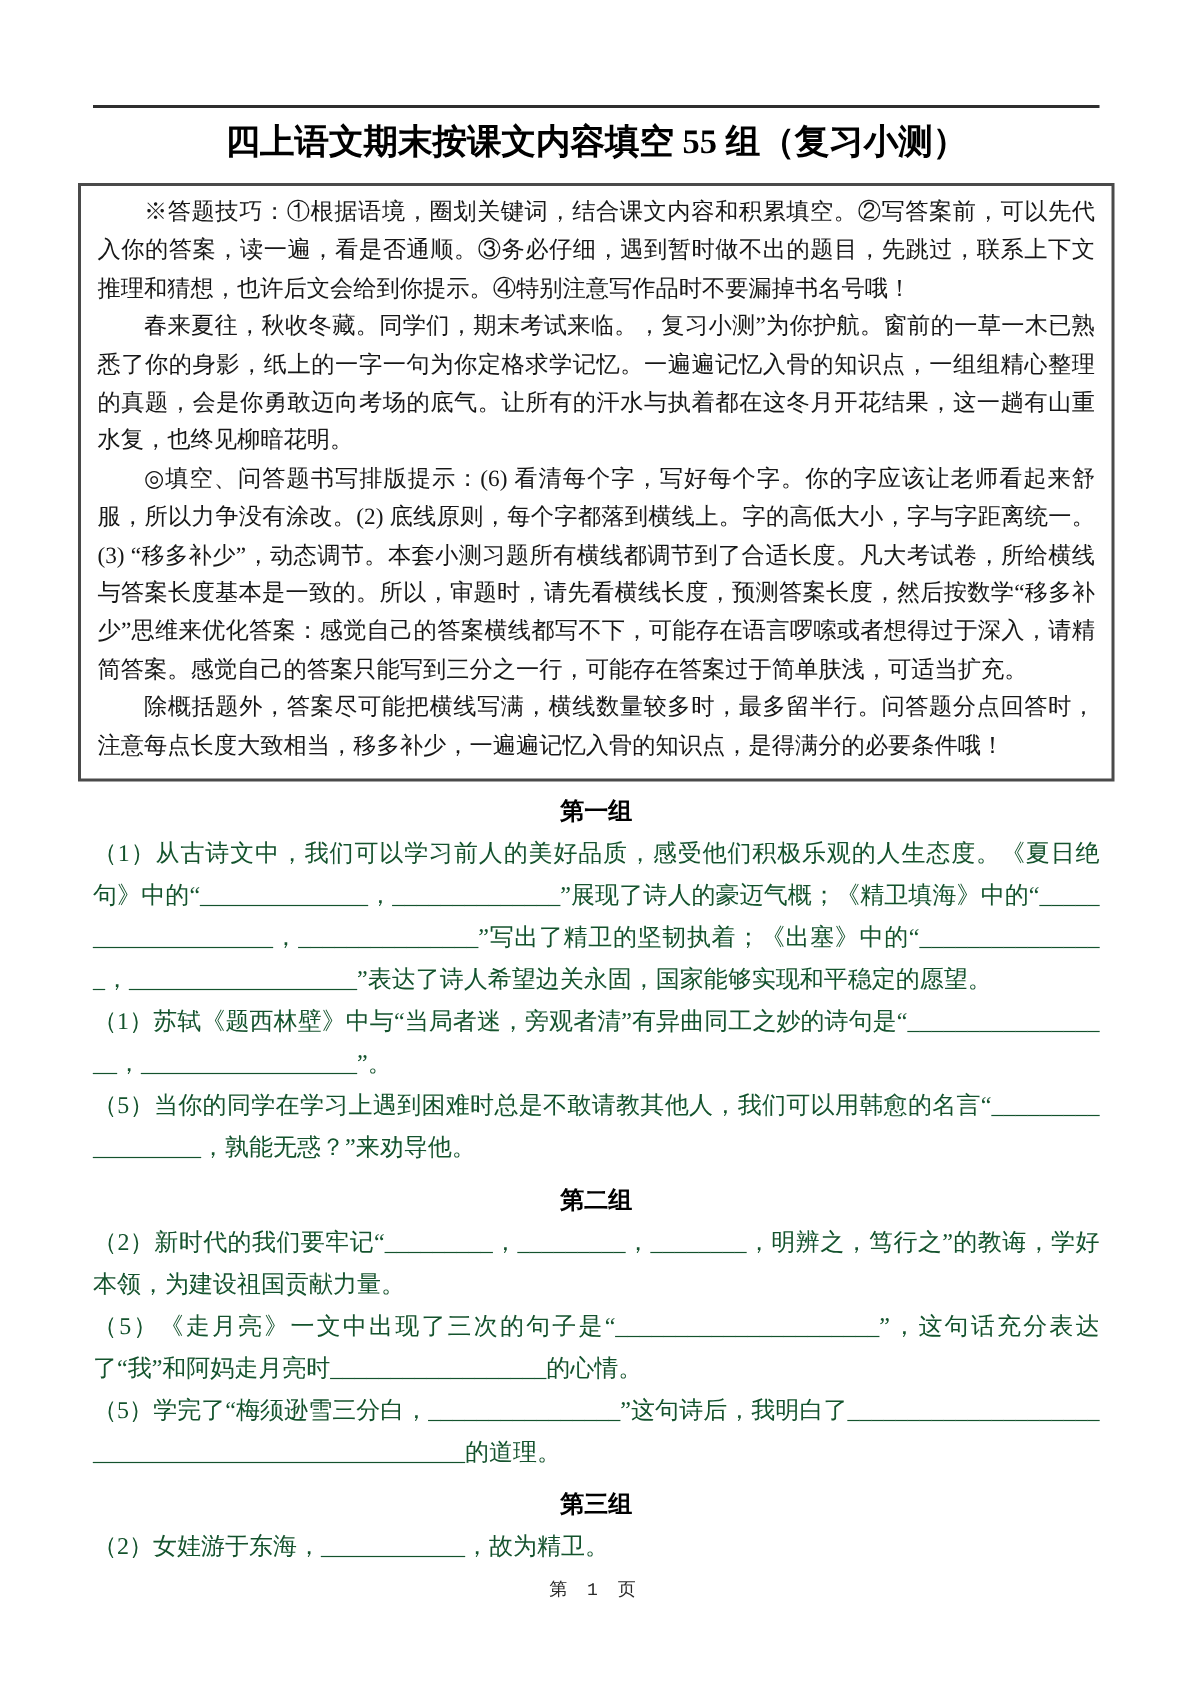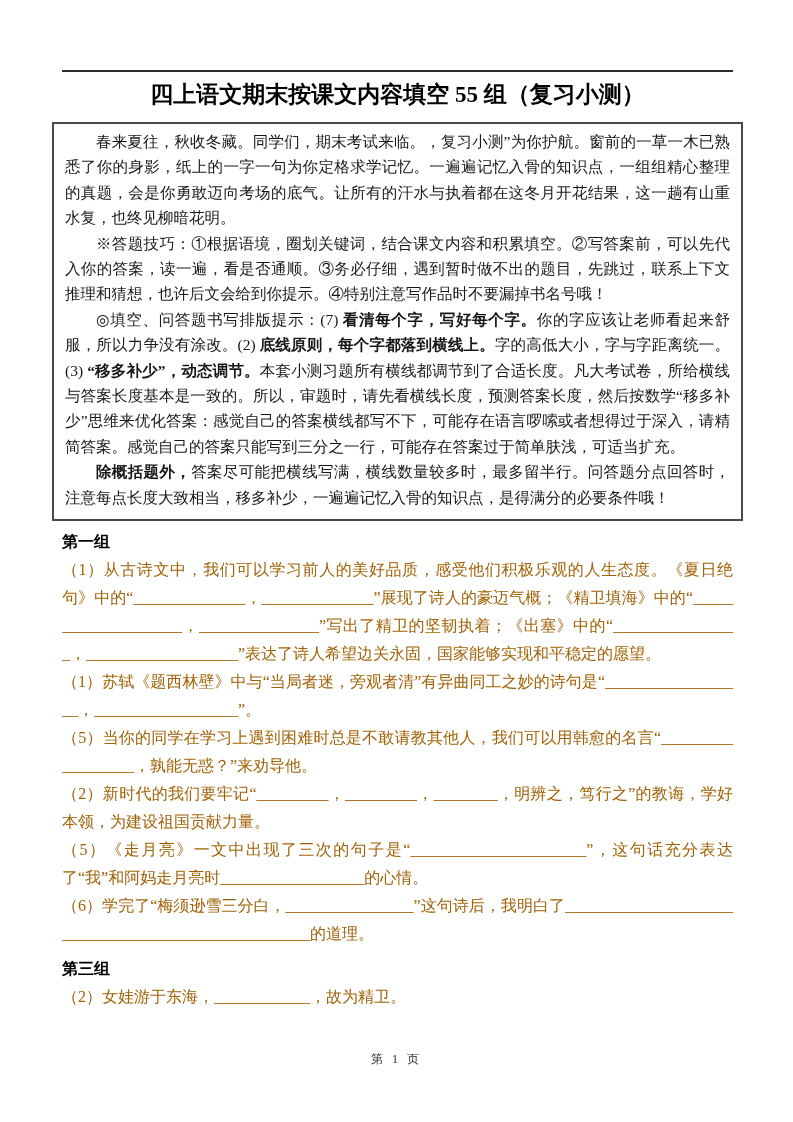--- a/index.html
+++ b/index.html
@@ -23,63 +23,65 @@
     margin:0 -10px;
     padding:5px 11px 9px;
     box-sizing:border-box;
   }
   .intro-box p{
     margin:0;
     font-size:15.5px;line-height:25.4px;
     text-align:justify;text-indent:2em;
     word-break:break-all;color:#171717;
   }
-  .b{font-weight:700;margin-top:29px;}
+  .b{font-weight:400;margin-top:29px;}
   .group-title{
     font-family:"Liberation Sans","DejaVu Sans",sans-serif;
     font-size:16px;font-weight:700;color:#000;
-    margin:8px 0 1px;line-height:26px;
+    margin:8px 0 1px;line-height:26px;text-align:center;
   }
   .q{
     margin:0;font-size:16px;line-height:28px;
-    text-align:justify;word-break:break-all;color:#a16207;
+    text-align:justify;word-break:break-all;color:#14532d;
   }
   .footer{
     position:absolute;left:0;right:0;top:1051px;
     text-align:center;font-size:12px;color:#2a2a2a;
     letter-spacing:3px;
+    font-family:Liberation Mono, monospace;
   }
 </style>
 </head>
 <body>
 
 <div class="page">
 
   <div class="top-rule"></div>
 
   <h1 class="doc-title">四上语文期末按课文内容填空 55 组（复习小测）</h1>
 
   <div class="intro-box">
+    <p>※答题技巧：①根据语境，圈划关键词，结合课文内容和积累填空。②写答案前，可以先代入你的答案，读一遍，看是否通顺。③务必仔细，遇到暂时做不出的题目，先跳过，联系上下文推理和猜想，也许后文会给到你提示。④特别注意写作品时不要漏掉书名号哦！</p>
     <p>春来夏往，秋收冬藏。同学们，期末考试来临。，复习小测”为你护航。窗前的一草一木已熟悉了你的身影，纸上的一字一句为你定格求学记忆。一遍遍记忆入骨的知识点，一组组精心整理的真题，会是你勇敢迈向考场的底气。让所有的汗水与执着都在这冬月开花结果，这一趟有山重水复，也终见柳暗花明。</p>
-    <p>※答题技巧：①根据语境，圈划关键词，结合课文内容和积累填空。②写答案前，可以先代入你的答案，读一遍，看是否通顺。③务必仔细，遇到暂时做不出的题目，先跳过，联系上下文推理和猜想，也许后文会给到你提示。④特别注意写作品时不要漏掉书名号哦！</p>
-    <p><span>◎填空、问答题书写排版提示：(7) </span><span class="b">看清每个字，写好每个字。</span><span>你的字应该让老师看起来舒服，所以力争没有涂改。(2) </span><span class="b">底线原则，每个字都落到横线上。</span><span>字的高低大小，字与字距离统一。(3) </span><span class="b">“移多补少”，动态调节。</span><span>本套小测习题所有横线都调节到了合适长度。凡大考试卷，所给横线与答案长度基本是一致的。所以，审题时，请先看横线长度，预测答案长度，然后按数学“移多补少”思维来优化答案：感觉自己的答案横线都写不下，可能存在语言啰嗦或者想得过于深入，请精简答案。感觉自己的答案只能写到三分之一行，可能存在答案过于简单肤浅，可适当扩充。</span></p>
+    <p><span>◎填空、问答题书写排版提示：(6) </span><span class="b">看清每个字，写好每个字。</span><span>你的字应该让老师看起来舒服，所以力争没有涂改。(2) </span><span class="b">底线原则，每个字都落到横线上。</span><span>字的高低大小，字与字距离统一。(3) </span><span class="b">“移多补少”，动态调节。</span><span>本套小测习题所有横线都调节到了合适长度。凡大考试卷，所给横线与答案长度基本是一致的。所以，审题时，请先看横线长度，预测答案长度，然后按数学“移多补少”思维来优化答案：感觉自己的答案横线都写不下，可能存在语言啰嗦或者想得过于深入，请精简答案。感觉自己的答案只能写到三分之一行，可能存在答案过于简单肤浅，可适当扩充。</span></p>
     <p><span class="b">除概括题外，</span><span>答案尽可能把横线写满，横线数量较多时，最多留半行。问答题分点回答时，注意每点长度大致相当，移多补少，一遍遍记忆入骨的知识点，是得满分的必要条件哦！</span></p>
   </div>
 
   <section>
     <h2 class="group-title">第一组</h2>
     <p class="q">（1）从古诗文中，我们可以学习前人的美好品质，感受他们积极乐观的人生态度。《夏日绝句》中的“______________，______________”展现了诗人的豪迈气概；《精卫填海》中的“____________________，_______________”写出了精卫的坚韧执着；《出塞》中的“________________，___________________”表达了诗人希望边关永固，国家能够实现和平稳定的愿望。</p>
     <p class="q">（1）苏轼《题西林壁》中与“当局者迷，旁观者清”有异曲同工之妙的诗句是“__________________，__________________”。</p>
     <p class="q">（5）当你的同学在学习上遇到困难时总是不敢请教其他人，我们可以用韩愈的名言“__________________，孰能无惑？”来劝导他。</p>
   </section>
 
   <section>
+    <h2 class="group-title">第二组</h2>
     <p class="q">（2）新时代的我们要牢记“_________，_________，________，明辨之，笃行之”的教诲，学好本领，为建设祖国贡献力量。</p>
     <p class="q">（5）《走月亮》一文中出现了三次的句子是“______________________”，这句话充分表达了“我”和阿妈走月亮时__________________的心情。</p>
-    <p class="q">（6）学完了“梅须逊雪三分白，________________”这句诗后，我明白了____________________________________________________的道理。</p>
+    <p class="q">（5）学完了“梅须逊雪三分白，________________”这句诗后，我明白了____________________________________________________的道理。</p>
   </section>
 
   <section>
     <h2 class="group-title">第三组</h2>
     <p class="q">（2）女娃游于东海，____________，故为精卫。</p>
   </section>
 
   <div class="footer">第 1 页</div>
 
 </div>

